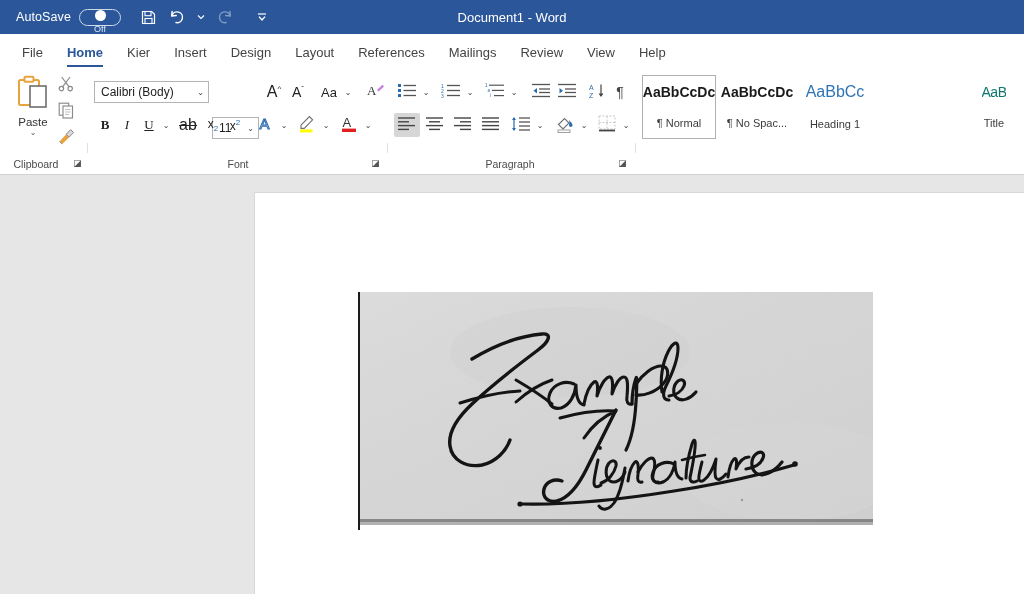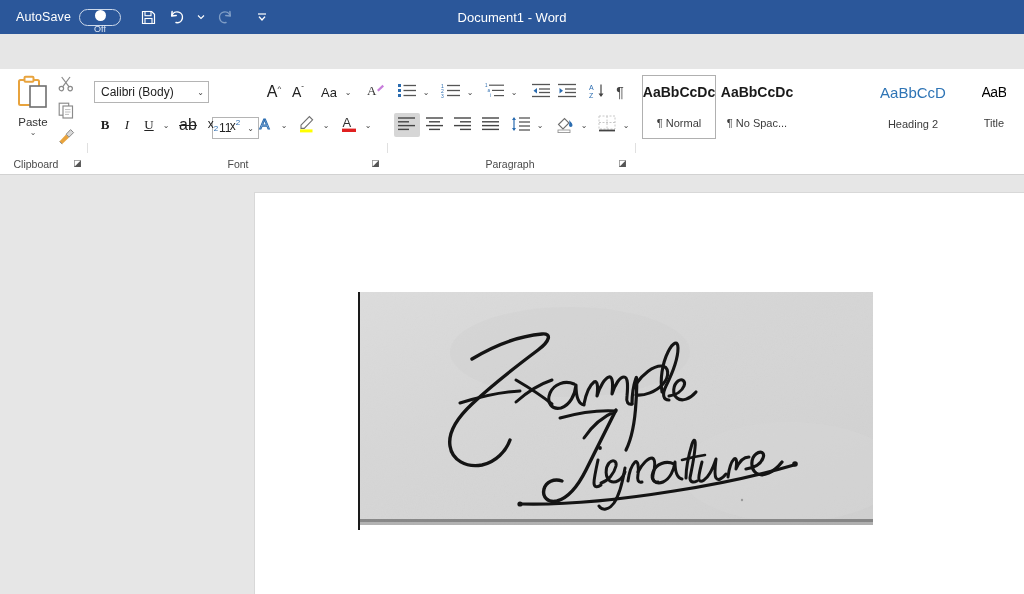--- a/index.html
+++ b/index.html
@@ -117,21 +117,21 @@
   .stylebox {
     position: absolute; top: 6px; width: 74px; height: 64px;
     display: flex; flex-direction: column; align-items: center; justify-content: center;
     gap: 18px; background: #ffffff;
   }
   .stylebox.sel { border: 1.5px solid #b0b0b0; }
   .stylebox .prev { font-size: 14px; line-height: 1; white-space: nowrap; overflow: hidden; }
   .stylebox .nm { font-size: 11px; color: #3b3b3b; white-space: nowrap; overflow: hidden; }
   .prev-normal { color: #1a1a1a; font-weight: bold; }
   .prev-heading { color: #2e74b5; font-weight: normal; }
-  .prev-title { color: #000000; font-size: 30px; letter-spacing: -.5px; }
+  .prev-title { color: #0f766e; font-size: 30px; letter-spacing: -.5px; }
 
   
   .docarea {
     position: absolute; left: 0; top: 175px; width: 1024px; height: 419px;
     background: #e6e6e6;
   }
   .page {
     position: absolute; left: 255px; top: 18px; width: 800px; height: 420px;
     background: #ffffff; box-shadow: 0 0 0 1px #d8d8d8;
   }
@@ -184,20 +184,33 @@
             <line x1="3" y1="4" x2="11" y2="4" stroke="#fff" stroke-width="1.2"></line>
             <path d="M4 6.6 L7 10 L10 6.6" fill="none" stroke="#fff" stroke-width="1.4"></path>
           </svg>
       </span>
     </div>
 
     <div class="doctitle">Document1  -  Word</div>
 
   </div>
 
+  <div class="tabrow">
+    <div class="tab">File</div>
+    <div class="tab active">Home</div>
+    <div class="tab">Kier</div>
+    <div class="tab">Insert</div>
+    <div class="tab">Design</div>
+    <div class="tab">Layout</div>
+    <div class="tab">References</div>
+    <div class="tab">Mailings</div>
+    <div class="tab">Review</div>
+    <div class="tab">View</div>
+    <div class="tab">Help</div>
+  </div>
 
   <div class="ribbon">
 
     <div class="group" style="left:0; width:88px;">
       <div class="paste-btn">
         <span>
           <svg width="34" height="36" viewBox="0 0 34 36">
             <rect x="3" y="5" width="20" height="25" rx="1.5" fill="#fff" stroke="#e8a33d" stroke-width="2"></rect>
             <rect x="8.5" y="1.8" width="9" height="5" rx="1" fill="#fff" stroke="#e8a33d" stroke-width="2"></rect>
             <rect x="14" y="11" width="16" height="21" fill="#fff" stroke="#6f6f6f" stroke-width="1.6"></rect>
@@ -469,23 +482,23 @@
 
     <div class="group" style="left:638px; width:386px;">
       <div class="stylebox sel" style="left:4px;">
         <span class="prev prev-normal">AaBbCcDc</span>
         <span class="nm">¶ Normal</span>
       </div>
       <div class="stylebox" style="left:82px;">
         <span class="prev prev-normal">AaBbCcDc</span>
         <span class="nm">¶ No Spac...</span>
       </div>
-      <div class="stylebox" style="left:238px;">
-        <span class="prev prev-heading" style="font-size:15px">AaBbCcD</span>
-        <span class="nm">Heading 2</span>
+      <div class="stylebox" style="left:160px;">
+        <span class="prev prev-heading" style="font-size:16px">AaBbCc</span>
+        <span class="nm">Heading 1</span>
       </div>
       <div class="stylebox" style="left:316px; width:80px;">
         <span class="prev prev-title">AaB</span>
         <span class="nm">Title</span>
       </div>
     </div>
 
     <div class="vsep" style="left:87px;"></div>
     <div class="vsep" style="left:387px;"></div>
     <div class="vsep" style="left:635px;"></div>

